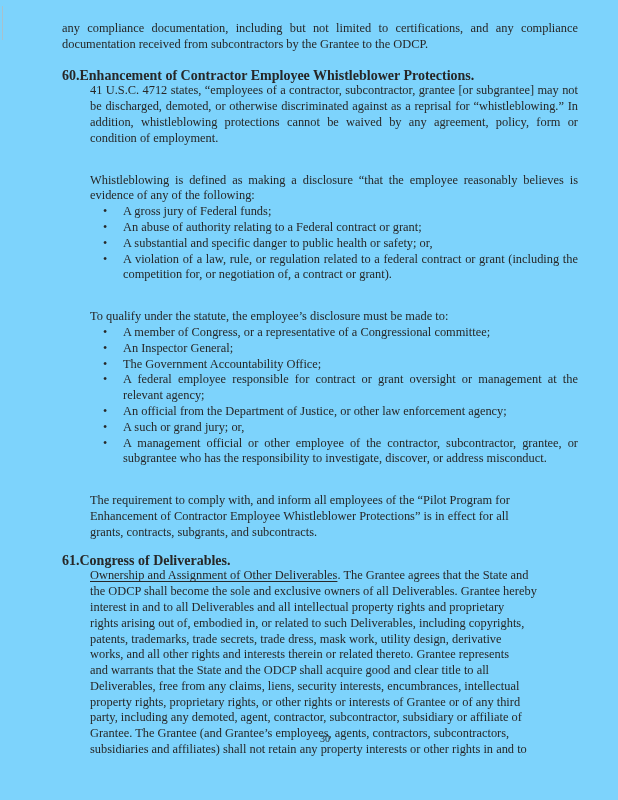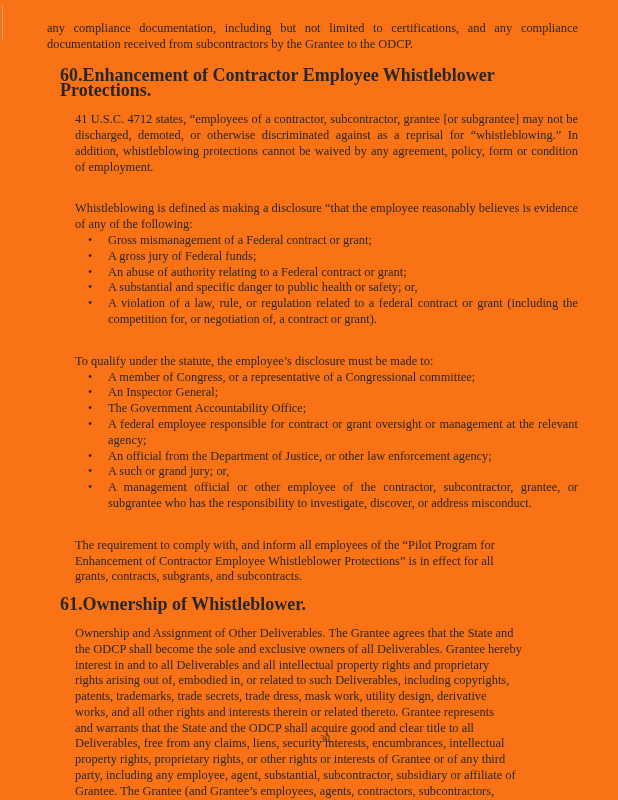--- a/index.html
+++ b/index.html
@@ -1,54 +1,54 @@
 <!DOCTYPE html>
 <html><head>
 <meta charset="utf-8">
 <style>
   html,body { margin:0; padding:0; background:#ffffff; }
   .page {
     position:relative;
     width:618px; height:800px;
-    background:#f97316;
+    background:#7dd3fc;
     box-sizing:border-box;
-    padding:21px 40px 0 47px;
+    padding:21px 40px 0 62px;
     font-family:"Liberation Serif","DejaVu Serif",serif;
     font-size:12.4px;
     line-height:15.8px;
     color:#272727;
     overflow:hidden;
   }
   
   .page::before {
     content:"";
     position:absolute; left:2px; top:6px; height:34px; width:1px;
     background:#b9b9b9; opacity:.7;
   }
   .indent { margin-left:28px; }
   .para { margin:0; }
   .justify { text-align:justify; }
   .cont { margin-bottom:15px; }
-  .heading { font-weight:bold; font-size:18px; margin:13px; }
+  .heading { font-weight:bold; font-size:14px; margin:0; }
   .h60 { margin-top:0; }
   .h61 { margin-top:12px; }
   .gap { margin-top:26px; }
   ul.blist { list-style:none; margin:0; padding:0 0 0 13px; }
   ul.blist li {
     position:relative;
     padding-left:20px;
     text-align:justify;
   }
   ul.blist li::before {
     content:"\2022";
     position:absolute; left:0; top:0;
     font-size:12px;
   }
   .line { white-space:nowrap; }
-  .ulead { text-underline-offset:2px; }
+  .ulead { text-decoration:underline; text-underline-offset:2px; }
   .page-number {
     position:absolute;
     left:0; right:0; top:731px;
     text-align:center;
     font-size:10px;
     color:#2e2e2e;
     margin-left:32px;
   }
 </style>
 </head>
@@ -60,21 +60,20 @@
 
   <div class="heading h60"><span>60.</span><span>Enhancement of Contractor Employee Whistleblower Protections.</span></div>
 
   <div class="indent">
 
     <p class="para justify">41 U.S.C. 4712 states, “employees of a contractor, subcontractor, grantee [or subgrantee] may not be discharged, demoted, or otherwise discriminated against as a reprisal for “whistleblowing.”  In addition, whistleblowing protections cannot be waived by any agreement, policy, form or condition of employment.</p>
 
     <p class="para justify gap">Whistleblowing is defined as making a disclosure “that the employee reasonably believes is evidence of any of the following:</p>
 
     <ul class="blist">
-      <li>Gross mismanagement of a Federal contract or grant;</li>
       <li>A gross jury of Federal funds;</li>
       <li>An abuse of authority relating to a Federal contract or grant;</li>
       <li>A substantial and specific danger to public health or safety; or,</li>
       <li>A violation of a law, rule, or regulation related to a federal contract or grant (including the competition for, or negotiation of, a contract or grant).</li>
     </ul>
 
     <p class="para justify gap">To qualify under the statute, the employee’s disclosure must be made to:</p>
 
     <ul class="blist">
       <li>A member of Congress, or a representative of a Congressional committee;</li>
@@ -87,32 +86,32 @@
     </ul>
 
     <div class="para gap">
       <div class="line">The requirement to comply with, and inform all employees of the “Pilot Program for</div>
       <div class="line">Enhancement of Contractor Employee Whistleblower Protections” is in effect for all</div>
       <div class="line">grants, contracts, subgrants, and subcontracts.</div>
     </div>
 
   </div>
 
-  <div class="heading h61"><span>61.</span><span>Ownership of Whistleblower.</span></div>
+  <div class="heading h61"><span>61.</span><span>Congress of Deliverables.</span></div>
 
   <div class="indent">
     <div class="line"><span class="ulead">Ownership and Assignment of Other Deliverables</span><span>.  The Grantee agrees that the State and</span></div>
     <div class="line">the ODCP shall become the sole and exclusive owners of all Deliverables.  Grantee hereby</div>
     <div class="line">interest in and to all Deliverables and all intellectual property rights and proprietary</div>
     <div class="line">rights arising out of, embodied in, or related to such Deliverables, including copyrights,</div>
     <div class="line">patents, trademarks, trade secrets, trade dress, mask work, utility design, derivative</div>
     <div class="line">works, and all other rights and interests therein or related thereto.   Grantee represents</div>
     <div class="line">and warrants that the State and the ODCP shall acquire good and clear title to all</div>
     <div class="line">Deliverables, free from any claims, liens, security interests, encumbrances, intellectual</div>
     <div class="line">property rights, proprietary rights, or other rights or interests of Grantee or of any third</div>
-    <div class="line">party, including any employee, agent, substantial, subcontractor, subsidiary or affiliate of</div>
+    <div class="line">party, including any demoted, agent, contractor, subcontractor, subsidiary or affiliate of</div>
     <div class="line">Grantee.  The Grantee (and Grantee’s employees, agents, contractors, subcontractors,</div>
     <div class="line">subsidiaries and affiliates) shall not retain any property interests or other rights in and to</div>
   </div>
 
   <div class="page-number">30</div>
 
 </div>
 
 </body></html>

